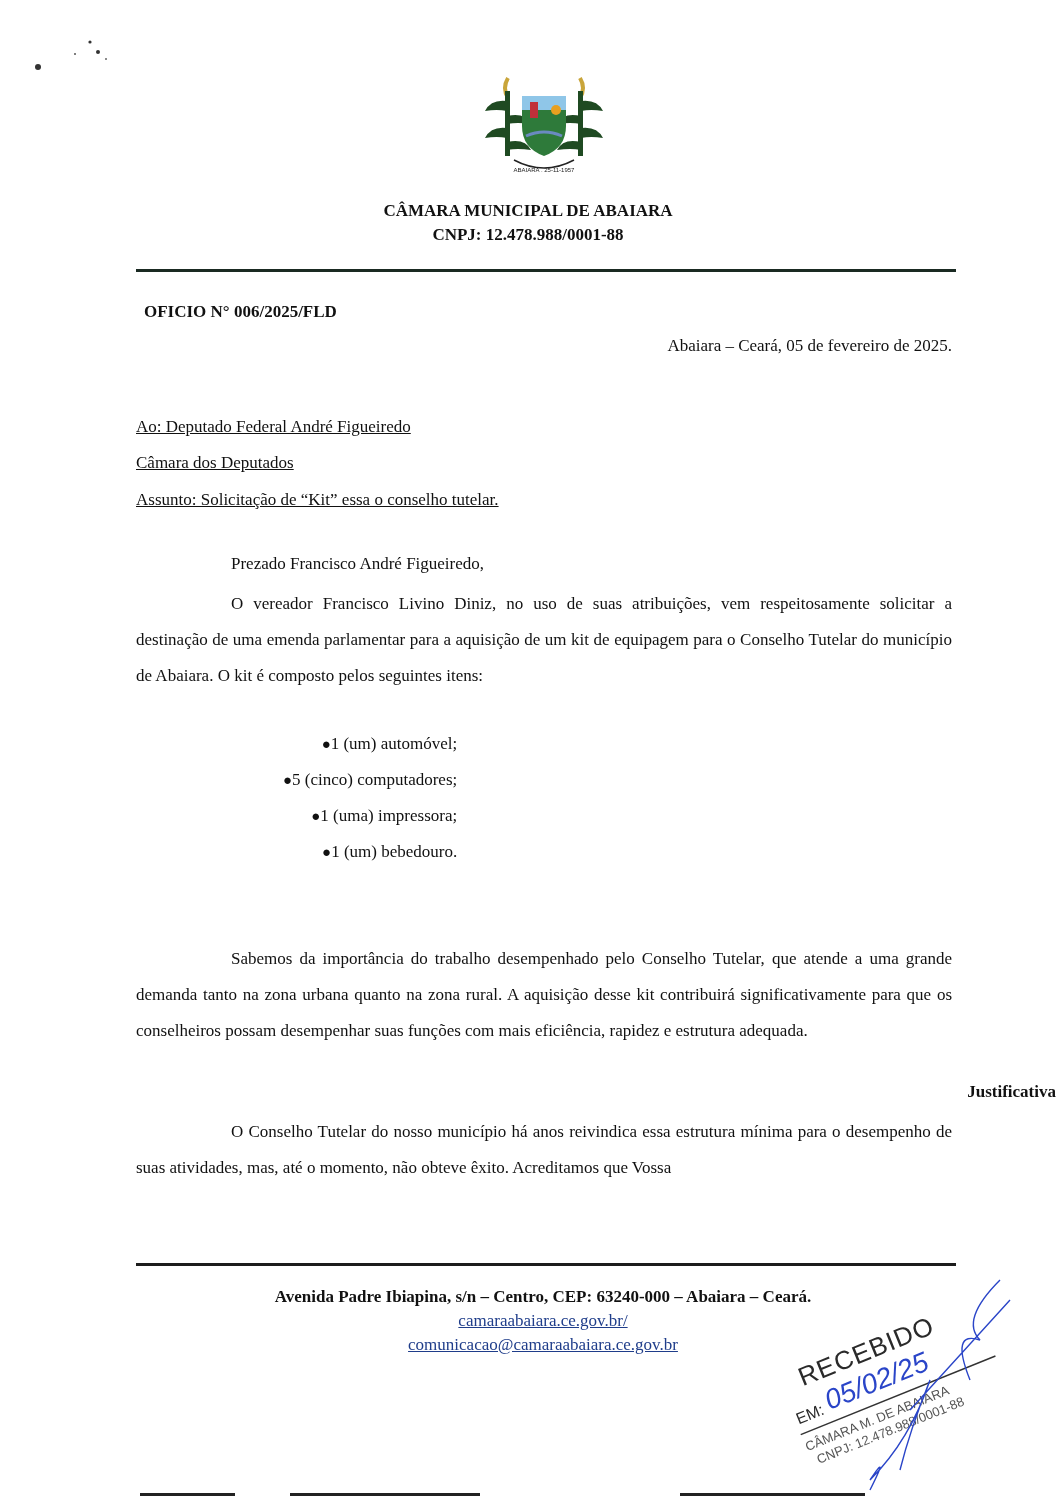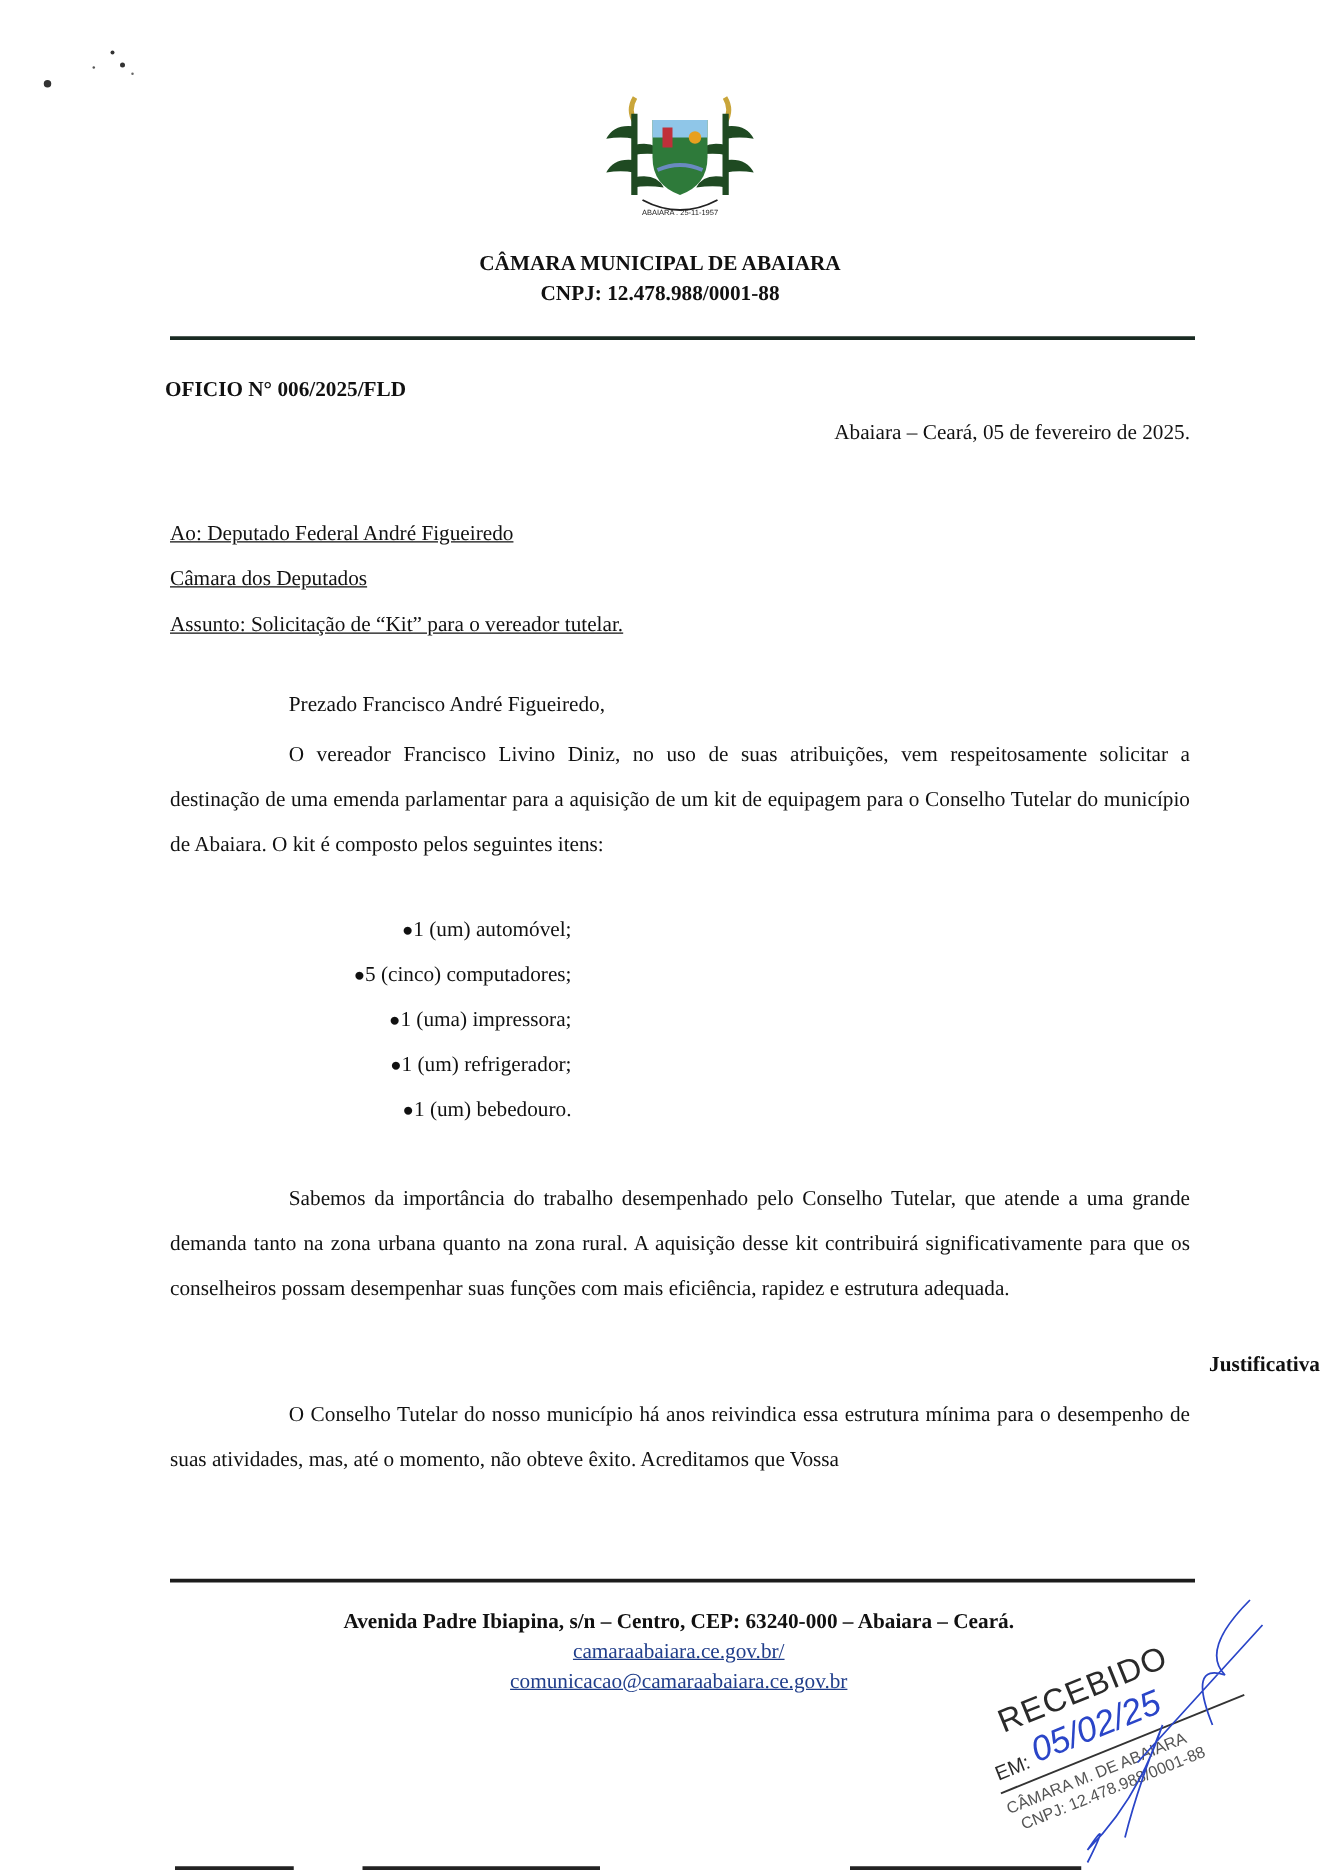--- a/index.html
+++ b/index.html
@@ -6,21 +6,21 @@
     body { width: 1056px; height: 1499px; position: relative; overflow: hidden;
       font-family: "Liberation Serif", "DejaVu Serif", serif; color: #111; }
     .abs { position: absolute; }
     .crest { left: 478px; top: 66px; width: 132px; height: 112px; }
     .org { left: 0; width: 1056px; text-align: center; font-weight: bold; font-size: 17px; }
     .org-name { top: 201px; }
     .org-cnpj { top: 225px; }
     .rule { left: 136px; width: 820px; height: 3px; background: #1a2a22; }
     .rule-top { top: 269px; }
     .rule-bottom { top: 1263px; background: #1c1c1c; }
-    .oficio { left: 132px; top: 302px; font-weight: bold; font-size: 17px; }
+    .oficio { left: 144px; top: 302px; font-weight: bold; font-size: 17px; }
     .date { right: 104px; top: 336px; font-size: 17px; }
     .addr { left: 136px; font-size: 17px; text-decoration: underline; }
     .addr-1 { top: 417px; }
     .addr-2 { top: 453px; }
     .addr-3 { top: 490px; }
     .para { left: 136px; width: 816px; font-size: 17px; line-height: 36px; text-align: justify; }
     .greet { left: 231px; top: 554px; font-size: 17px; }
     .p1 { top: 586px; }
     .p2 { top: 941px; }
     .p3 { top: 1114px; }
@@ -73,31 +73,30 @@
 <div class="abs org org-name">CÂMARA MUNICIPAL DE ABAIARA</div>
 <div class="abs org org-cnpj">CNPJ: 12.478.988/0001-88</div>
 
 <div class="abs rule rule-top"></div>
 
 <div class="abs oficio">OFICIO N° 006/2025/FLD</div>
 <div class="abs date">Abaiara – Ceará, 05 de fevereiro de 2025.</div>
 
 <div class="abs addr addr-1">Ao: Deputado Federal André Figueiredo</div>
 <div class="abs addr addr-2">Câmara dos Deputados</div>
-<div class="abs addr addr-3">Assunto: Solicitação de “Kit” para o vereador tutelar.</div>
+<div class="abs addr addr-3">Assunto: Solicitação de “Kit” essa o conselho tutelar.</div>
 
 <div class="abs greet">Prezado Francisco André Figueiredo,</div>
 
 <div class="abs para p1"><span class="indent"></span><span>O vereador Francisco Livino Diniz, no uso de suas atribuições, vem respeitosamente solicitar a destinação de uma emenda parlamentar para a aquisição de um kit de equipagem para o Conselho Tutelar do município de Abaiara. O kit é composto pelos seguintes itens:</span></div>
 
 <ul class="abs list">
   <li><span class="bullet">●</span><span>1 (um) automóvel;</span></li>
   <li><span class="bullet">●</span><span>5 (cinco) computadores;</span></li>
   <li><span class="bullet">●</span><span>1 (uma) impressora;</span></li>
-  <li><span class="bullet">●</span><span>1 (um) refrigerador;</span></li>
   <li><span class="bullet">●</span><span>1 (um) bebedouro.</span></li>
 </ul>
 
 <div class="abs para p2"><span class="indent"></span><span>Sabemos da importância do trabalho desempenhado pelo Conselho Tutelar, que atende a uma grande demanda tanto na zona urbana quanto na zona rural. A aquisição desse kit contribuirá significativamente para que os conselheiros possam desempenhar suas funções com mais eficiência, rapidez e estrutura adequada.</span></div>
 
 <div class="abs justif">Justificativa</div>
 
 <div class="abs para p3"><span class="indent"></span><span>O Conselho Tutelar do nosso município há anos reivindica essa estrutura mínima para o desempenho de suas atividades, mas, até o momento, não obteve êxito. Acreditamos que Vossa</span></div>
 
 <div class="abs rule rule-bottom"></div>

